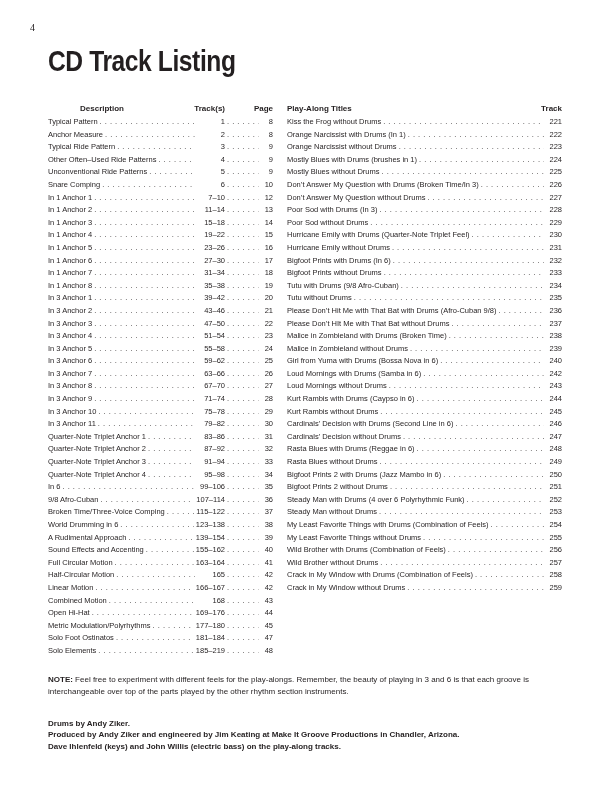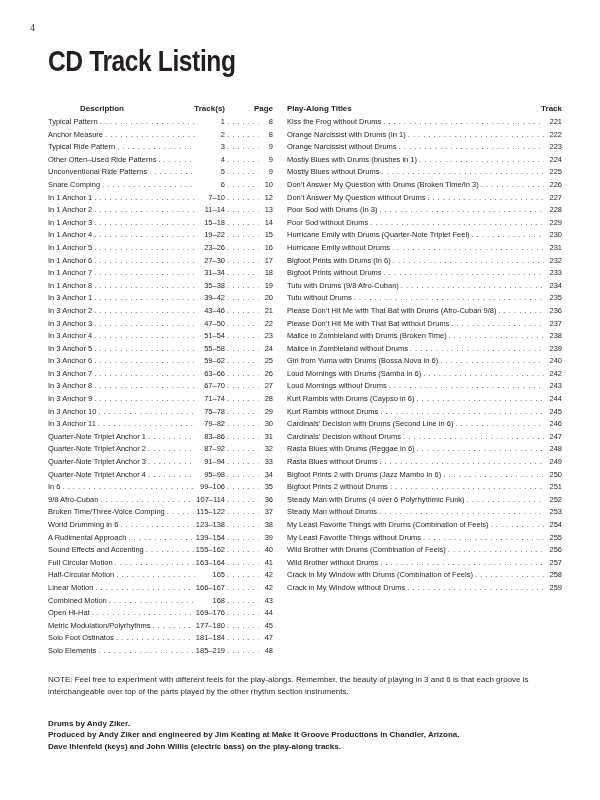--- a/index.html
+++ b/index.html
@@ -82,21 +82,21 @@
   .cell-tracks { min-width: 28px; text-align: right; }
   .cell-page   { width: 12px; flex: 0 0 12px; text-align: right; }
   .cell-track  { width: 16px; flex: 0 0 16px; text-align: right; }
 
   .note {
     margin: 16px 40px 0 48px;
     font-size: 8px;
     line-height: 12px;
     max-width: 520px;
   }
-  .note .note-label { font-weight: 400; }
+  .note .note-label { font-weight: 700; }
   .credits {
     margin: 20px 40px 0 48px;
     font-size: 8px;
     line-height: 11.5px;
     font-weight: bold;
   }
   .credits p { margin: 0; }
 </style>
 </head>
 <body>

